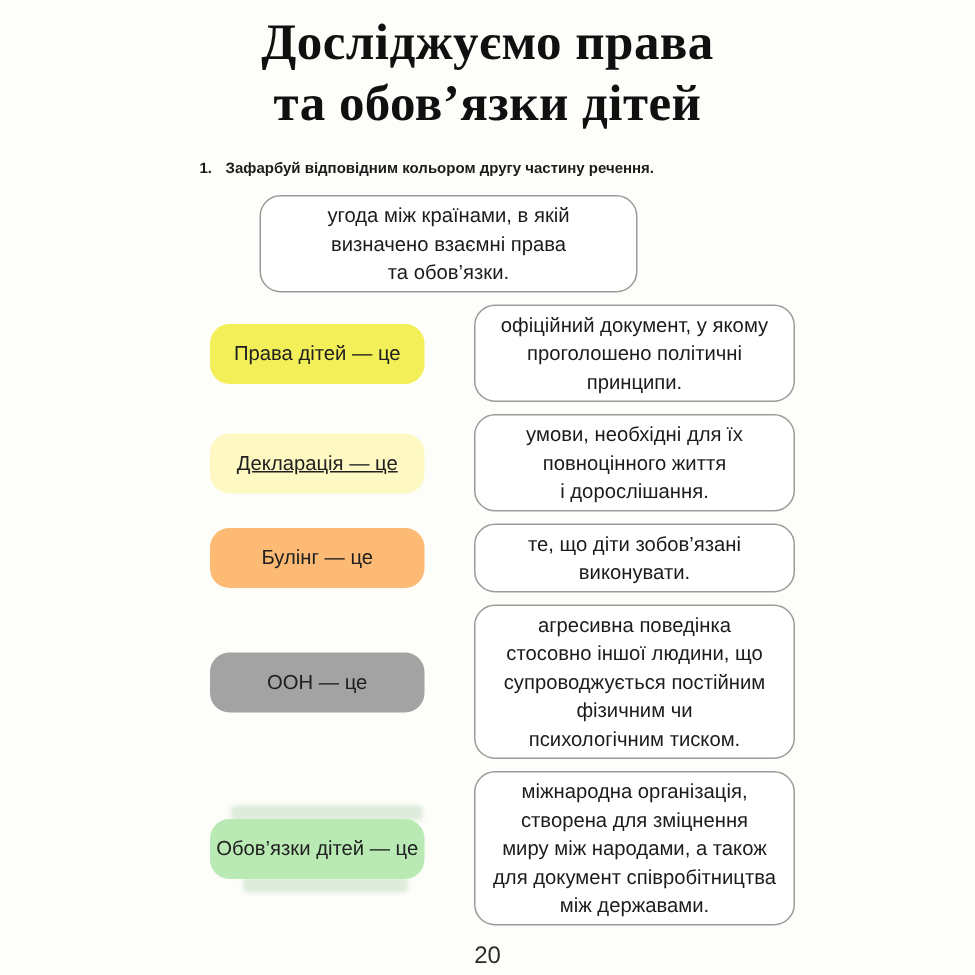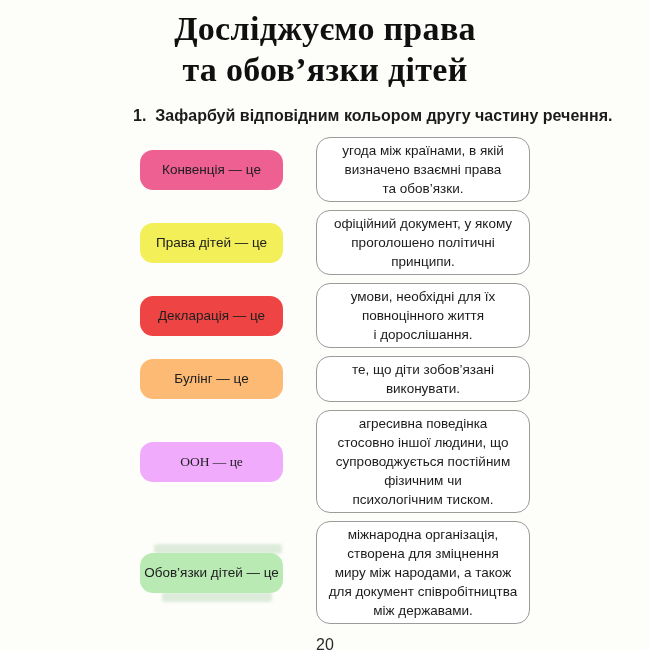--- a/index.html
+++ b/index.html
@@ -18,21 +18,21 @@
     font-family: "Liberation Serif", serif;
     font-weight: bold;
     font-size: 34px;
     line-height: 41px;
     color: #101010;
     letter-spacing: 0.3px;
   }
 
   .task {
     margin: 17px 0 0 133px;
-    font-size: 16px;
+    font-size: 10px;
     font-weight: bold;
     color: #1b1b1b;
   }
   .task-num { margin-right: 9px; }
 
   .rows { margin: 12px 0 0 140px; width: 390px; }
   .row { display: flex; align-items: center; margin-bottom: 8px; }
 
   .term-cell { position: relative; width: 143px; flex: 0 0 143px; }
   .term {
@@ -91,59 +91,56 @@
     <span>та обов’язки дітей</span>
   </h1>
 
   <div class="task">
     <span class="task-num">1.</span><span>Зафарбуй відповідним кольором другу частину речення.</span>
   </div>
 
   <div class="rows">
 
     <div class="row">
-      <div class="term-cell">
-        <div class="term" style="background-color: rgb(238, 95, 146);">Конвенція — це</div>
-      </div>
       <div class="def">угода між країнами, в якій
 визначено взаємні права
 та обов’язки.</div>
     </div>
 
     <div class="row">
       <div class="term-cell">
         <div class="term" style="background-color: rgb(243, 239, 88); text-align: center;">Права дітей — це</div>
       </div>
       <div class="def">офіційний документ, у якому
 проголошено політичні
 принципи.</div>
     </div>
 
     <div class="row">
       <div class="term-cell">
-        <div class="term" style="background-color: #ef4444;">Декларація — це</div>
+        <div class="term" style="background-color: #fef9c3; text-decoration: underline;">Декларація — це</div>
       </div>
       <div class="def">умови, необхідні для їх
 повноцінного життя
 і дорослішання.</div>
     </div>
 
     <div class="row">
       <div class="term-cell">
         <div class="term" style="background-color: #fdba74;">Булінг — це</div>
       </div>
       <div class="def">те, що діти зобов’язані
 виконувати.</div>
     </div>
 
     <div class="row">
       <div class="term-cell">
         <div class="ghost blue" style="left:18px; top:10px; width:112px; height:9px;"></div>
         <div class="ghost blue" style="left:26px; top:26px; width:96px; height:9px;"></div>
-        <div class="term" style="background-color: #f0abfc; font-family: Liberation Serif, serif;">ООН — це</div>
+        <div class="term" style="background-color: #a3a3a3;">ООН — це</div>
       </div>
       <div class="def">агресивна поведінка
 стосовно іншої людини, що
 супроводжується постійним
 фізичним чи
 психологічним тиском.</div>
     </div>
 
     <div class="row">
       <div class="term-cell">

